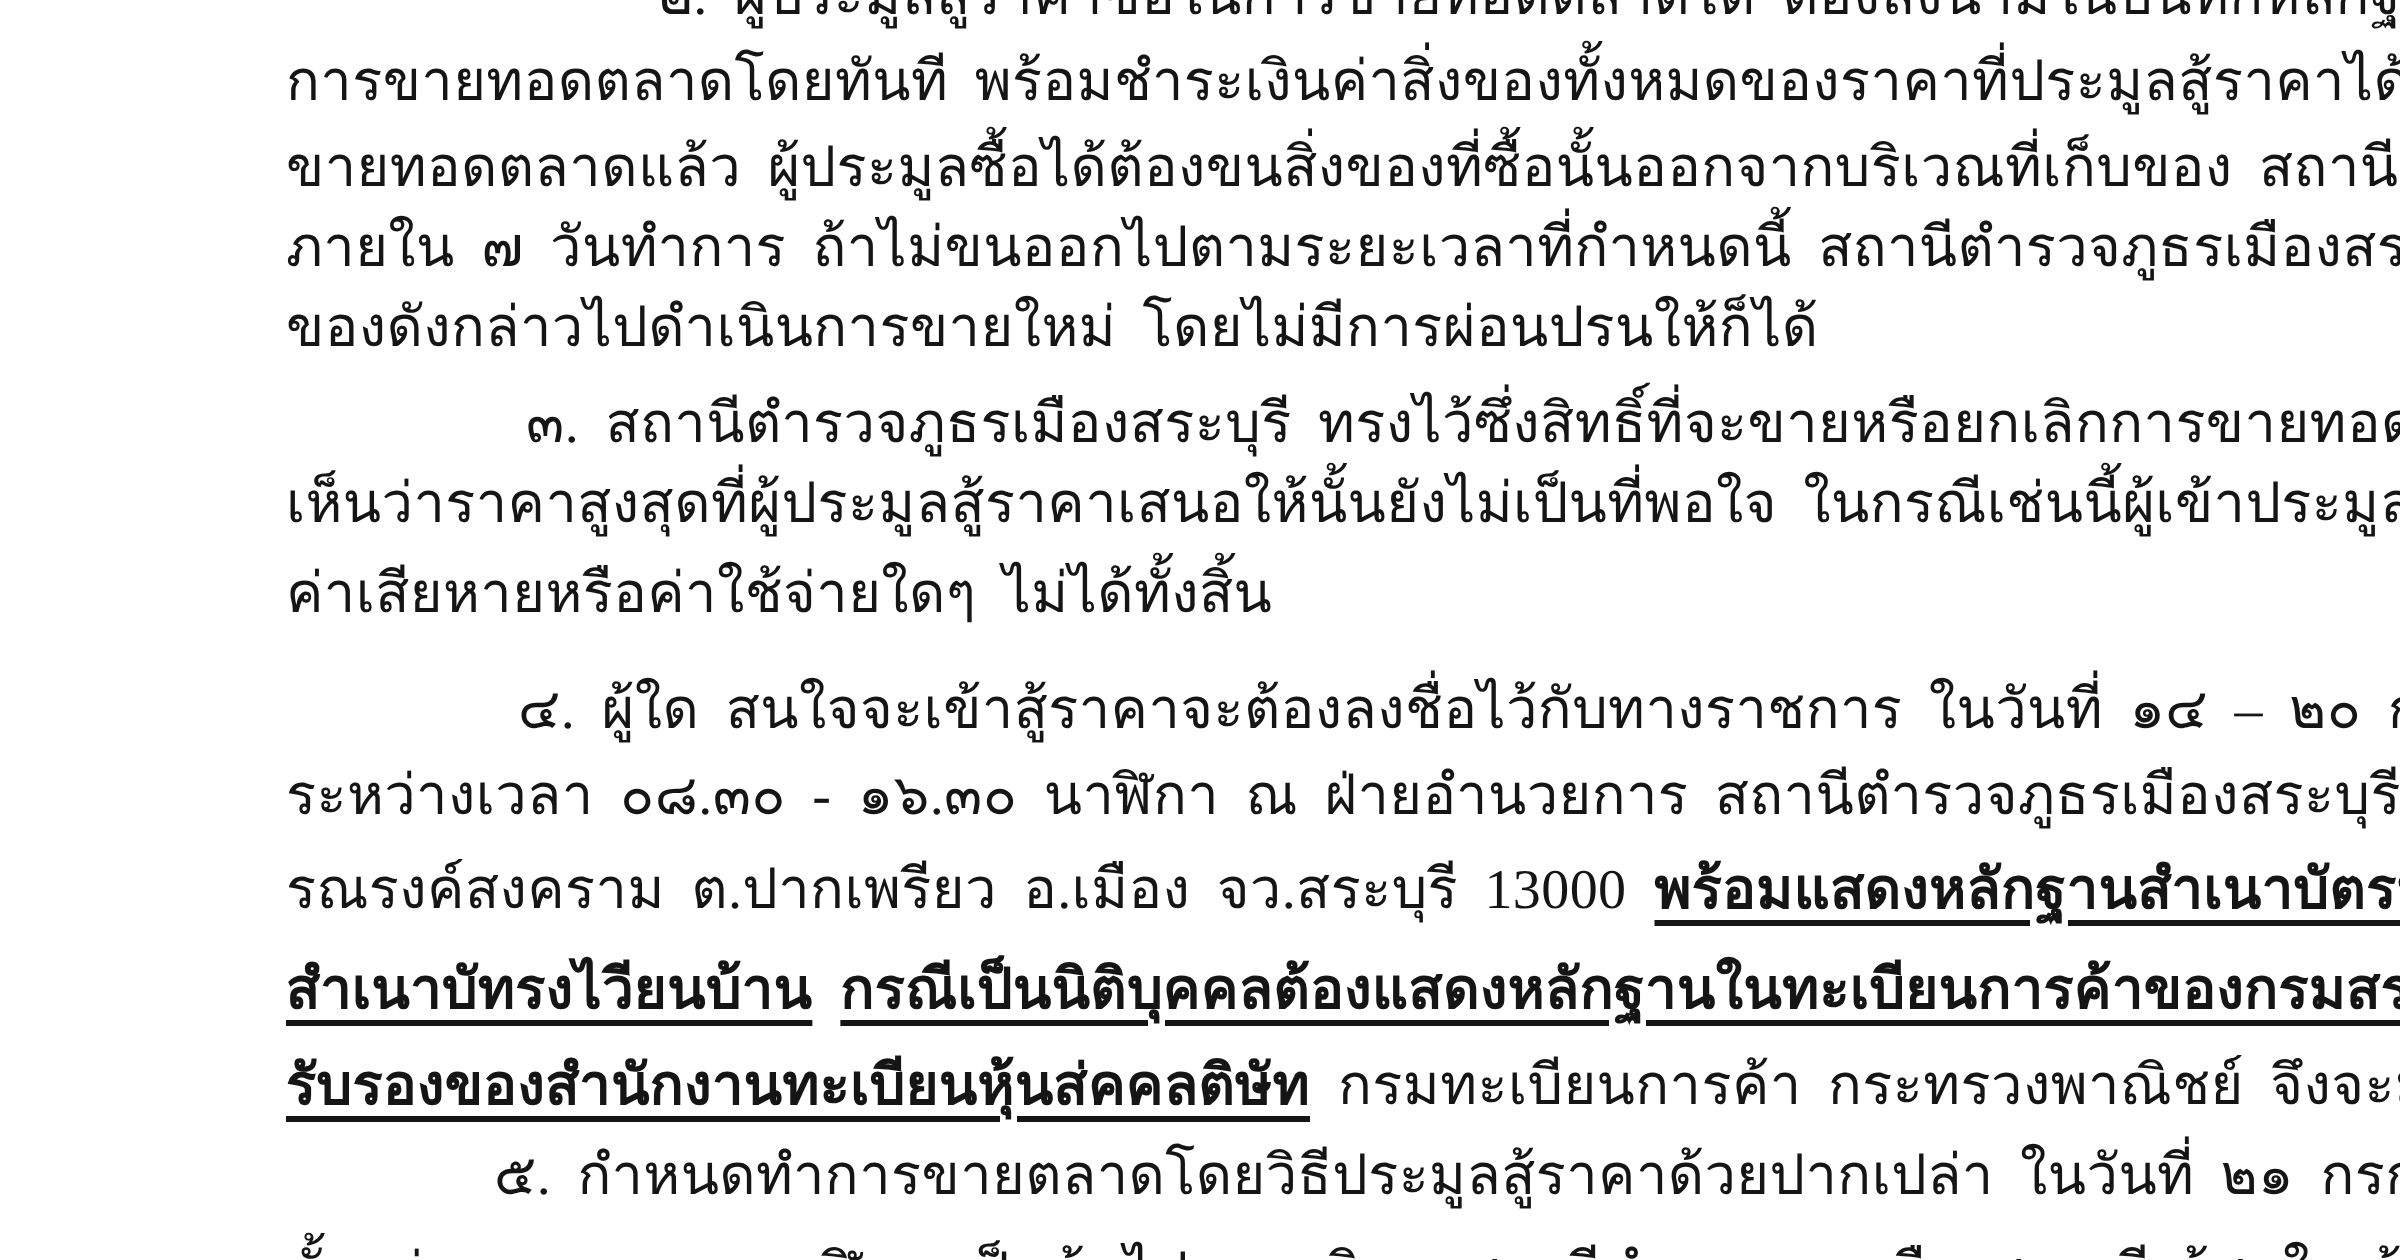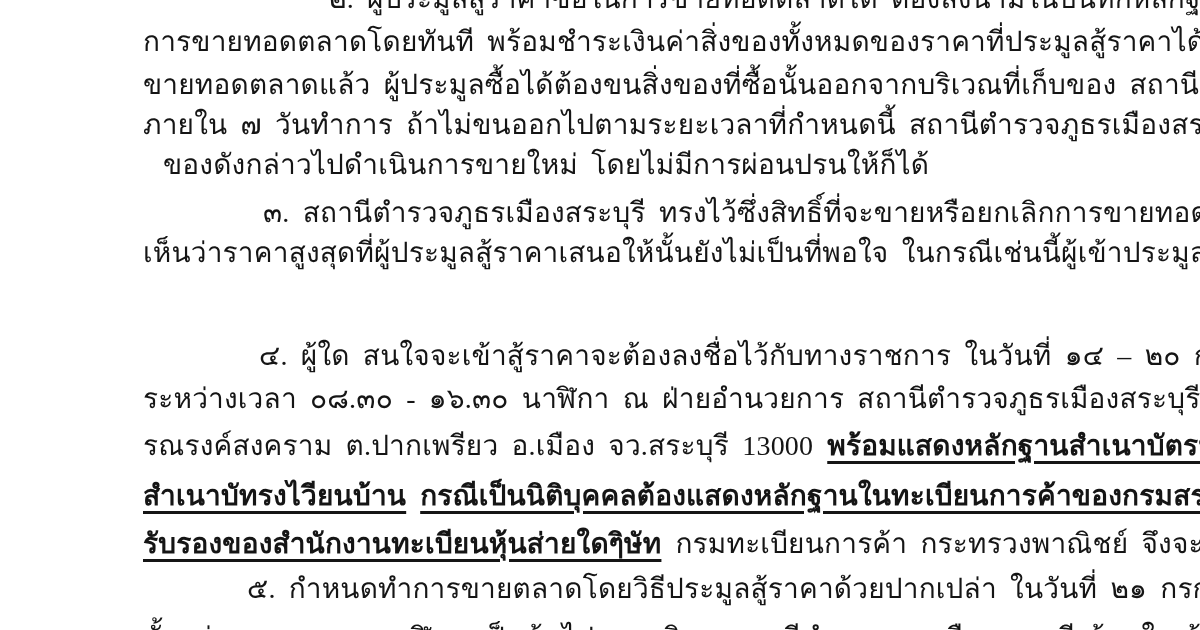--- a/index.html
+++ b/index.html
@@ -32,21 +32,21 @@
     text-decoration: underline;
     text-decoration-thickness: 2.5px;
     text-underline-offset: 6px;
   }
   .gap { display: inline-block; width: 14px; }
   
   #l1  { top: -23px; left: 328px; }
   #l2  { top:  20px; left: 143px; }
   #l3  { top:  63px; left: 143px; }
   #l4  { top: 103px; left: 143px; }
-  #l5  { top: 143px; left: 143px; margin-left: 20px; }
+  #l5  { top: 143px; left: 143px; }
   #l6  { top: 191px; left: 263px; }
   #l7  { top: 231px; left: 143px; }
   #l8  { top: 276px; left: 143px; }
   #l9  { top: 334px; left: 259px; }
   #l10 { top: 377px; left: 143px; }
   #l11 { top: 424px; left: 143px; }
   #l12 { top: 474px; left: 143px; }
   #l13 { top: 522px; left: 143px; }
   #l14 { top: 567px; left: 247px; }
   #l15 { top: 616px; left: 143px; }
@@ -77,39 +77,42 @@
   </div>
 
   <div class="line" id="l6">
     <span>๓. สถานีตำรวจภูธรเมืองสระบุรี ทรงไว้ซึ่งสิทธิ์ที่จะขายหรือยกเลิกการขายทอดตลาดนี้เสียก็ได้ ถ้า</span>
   </div>
 
   <div class="line" id="l7">
     <span>เห็นว่าราคาสูงสุดที่ผู้ประมูลสู้ราคาเสนอให้นั้นยังไม่เป็นที่พอใจ ในกรณีเช่นนี้ผู้เข้าประมูลสู้ราคาจะเรียกร้อง</span>
   </div>
 
+  <div class="line" id="l8">
+    <span>ค่าเสียหายหรือค่าใช้จ่ายใดๆ ไม่ได้ทั้งสิ้น</span>
+  </div>
 
   <div class="line" id="l9">
     <span>๔. ผู้ใด สนใจจะเข้าสู้ราคาจะต้องลงชื่อไว้กับทางราชการ ในวันที่ ๑๔ – ๒๐ กรกฎาคม ๒๕๖๘</span>
   </div>
 
   <div class="line" id="l10">
     <span>ระหว่างเวลา ๐๘.๓๐ - ๑๖.๓๐ นาฬิกา ณ ฝ่ายอำนวยการ สถานีตำรวจภูธรเมืองสระบุรี เลขที่ ๔๗๗ ถ.พิชัย</span>
   </div>
 
   <div class="line" id="l11">
     <span>รณรงค์สงคราม ต.ปากเพรียว อ.เมือง จว.สระบุรี 13000</span><span class="gap"></span><span class="bu">พร้อมแสดงหลักฐานสำเนาบัตรประจำตัวประชาชน</span>
   </div>
 
   <div class="line" id="l12">
     <span class="bu">สำเนาบัทรงไวียนบ้าน</span><span class="gap"></span><span class="bu">กรณีเป็นนิติบุคคลต้องแสดงหลักฐานในทะเบียนการค้าของกรมสรรพากร และหนังสือ</span>
   </div>
 
   <div class="line" id="l13">
-    <span class="bu">รับรองของสำนักงานทะเบียนหุ้นส่ายใดๆิษัท</span><span class="gap"></span><span>กรมทะเบียนการค้า กระทรวงพาณิชย์ จึงจะมีสิทธิ์สู้ราคา</span>
+    <span class="bu">รับรองของสำนักงานทะเบียนหุ้นส่คคลติษัท</span><span class="gap"></span><span>กรมทะเบียนการค้า กระทรวงพาณิชย์ จึงจะมีสิทธิ์สู้ราคา</span>
   </div>
 
   <div class="line" id="l14">
     <span>๕. กำหนดทำการขายตลาดโดยวิธีประมูลสู้ราคาด้วยปากเปล่า ในวันที่ ๒๑ กรกฎาคม ๒๕๖๘</span>
   </div>
 
   <div class="line" id="l15">
     <span>ตั้งแต่เวลา ๑๐.๓๐ นาฬิกา เป็นต้นไป ณ บริเวณสถานีตำรวจภูธรเมืองสระบุรี ผู้สนใจเข้าประมูลสู้ราคาติดต่อ</span>
   </div>
 

